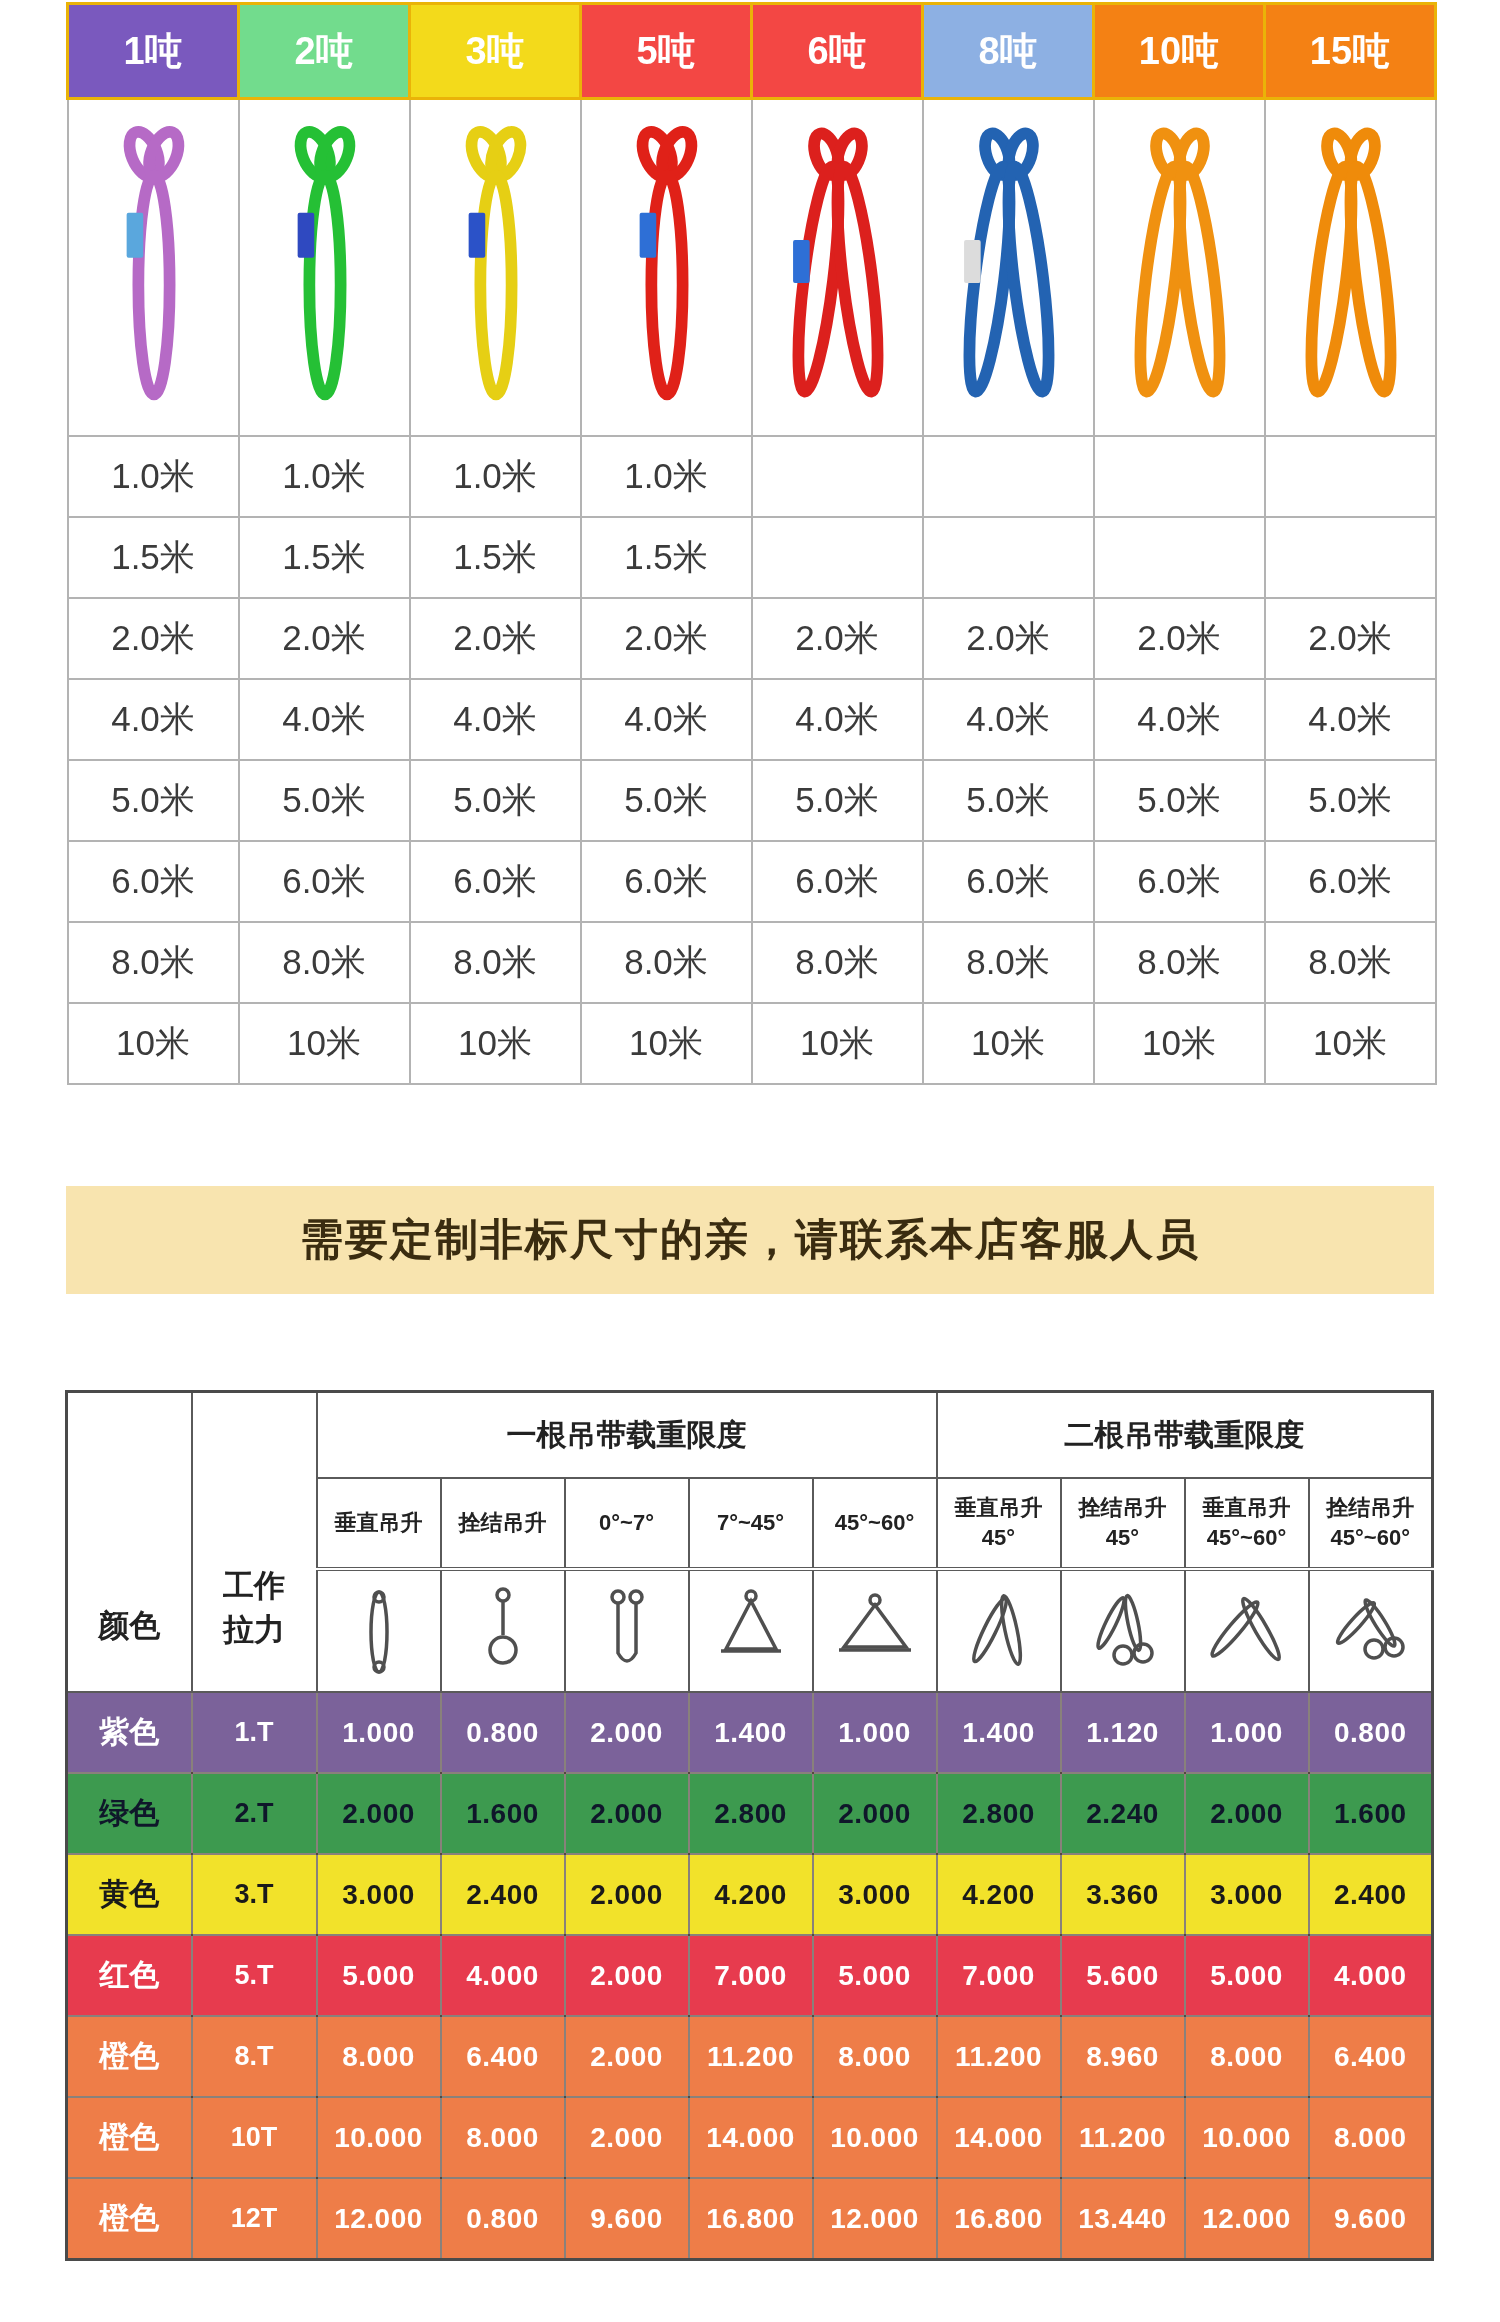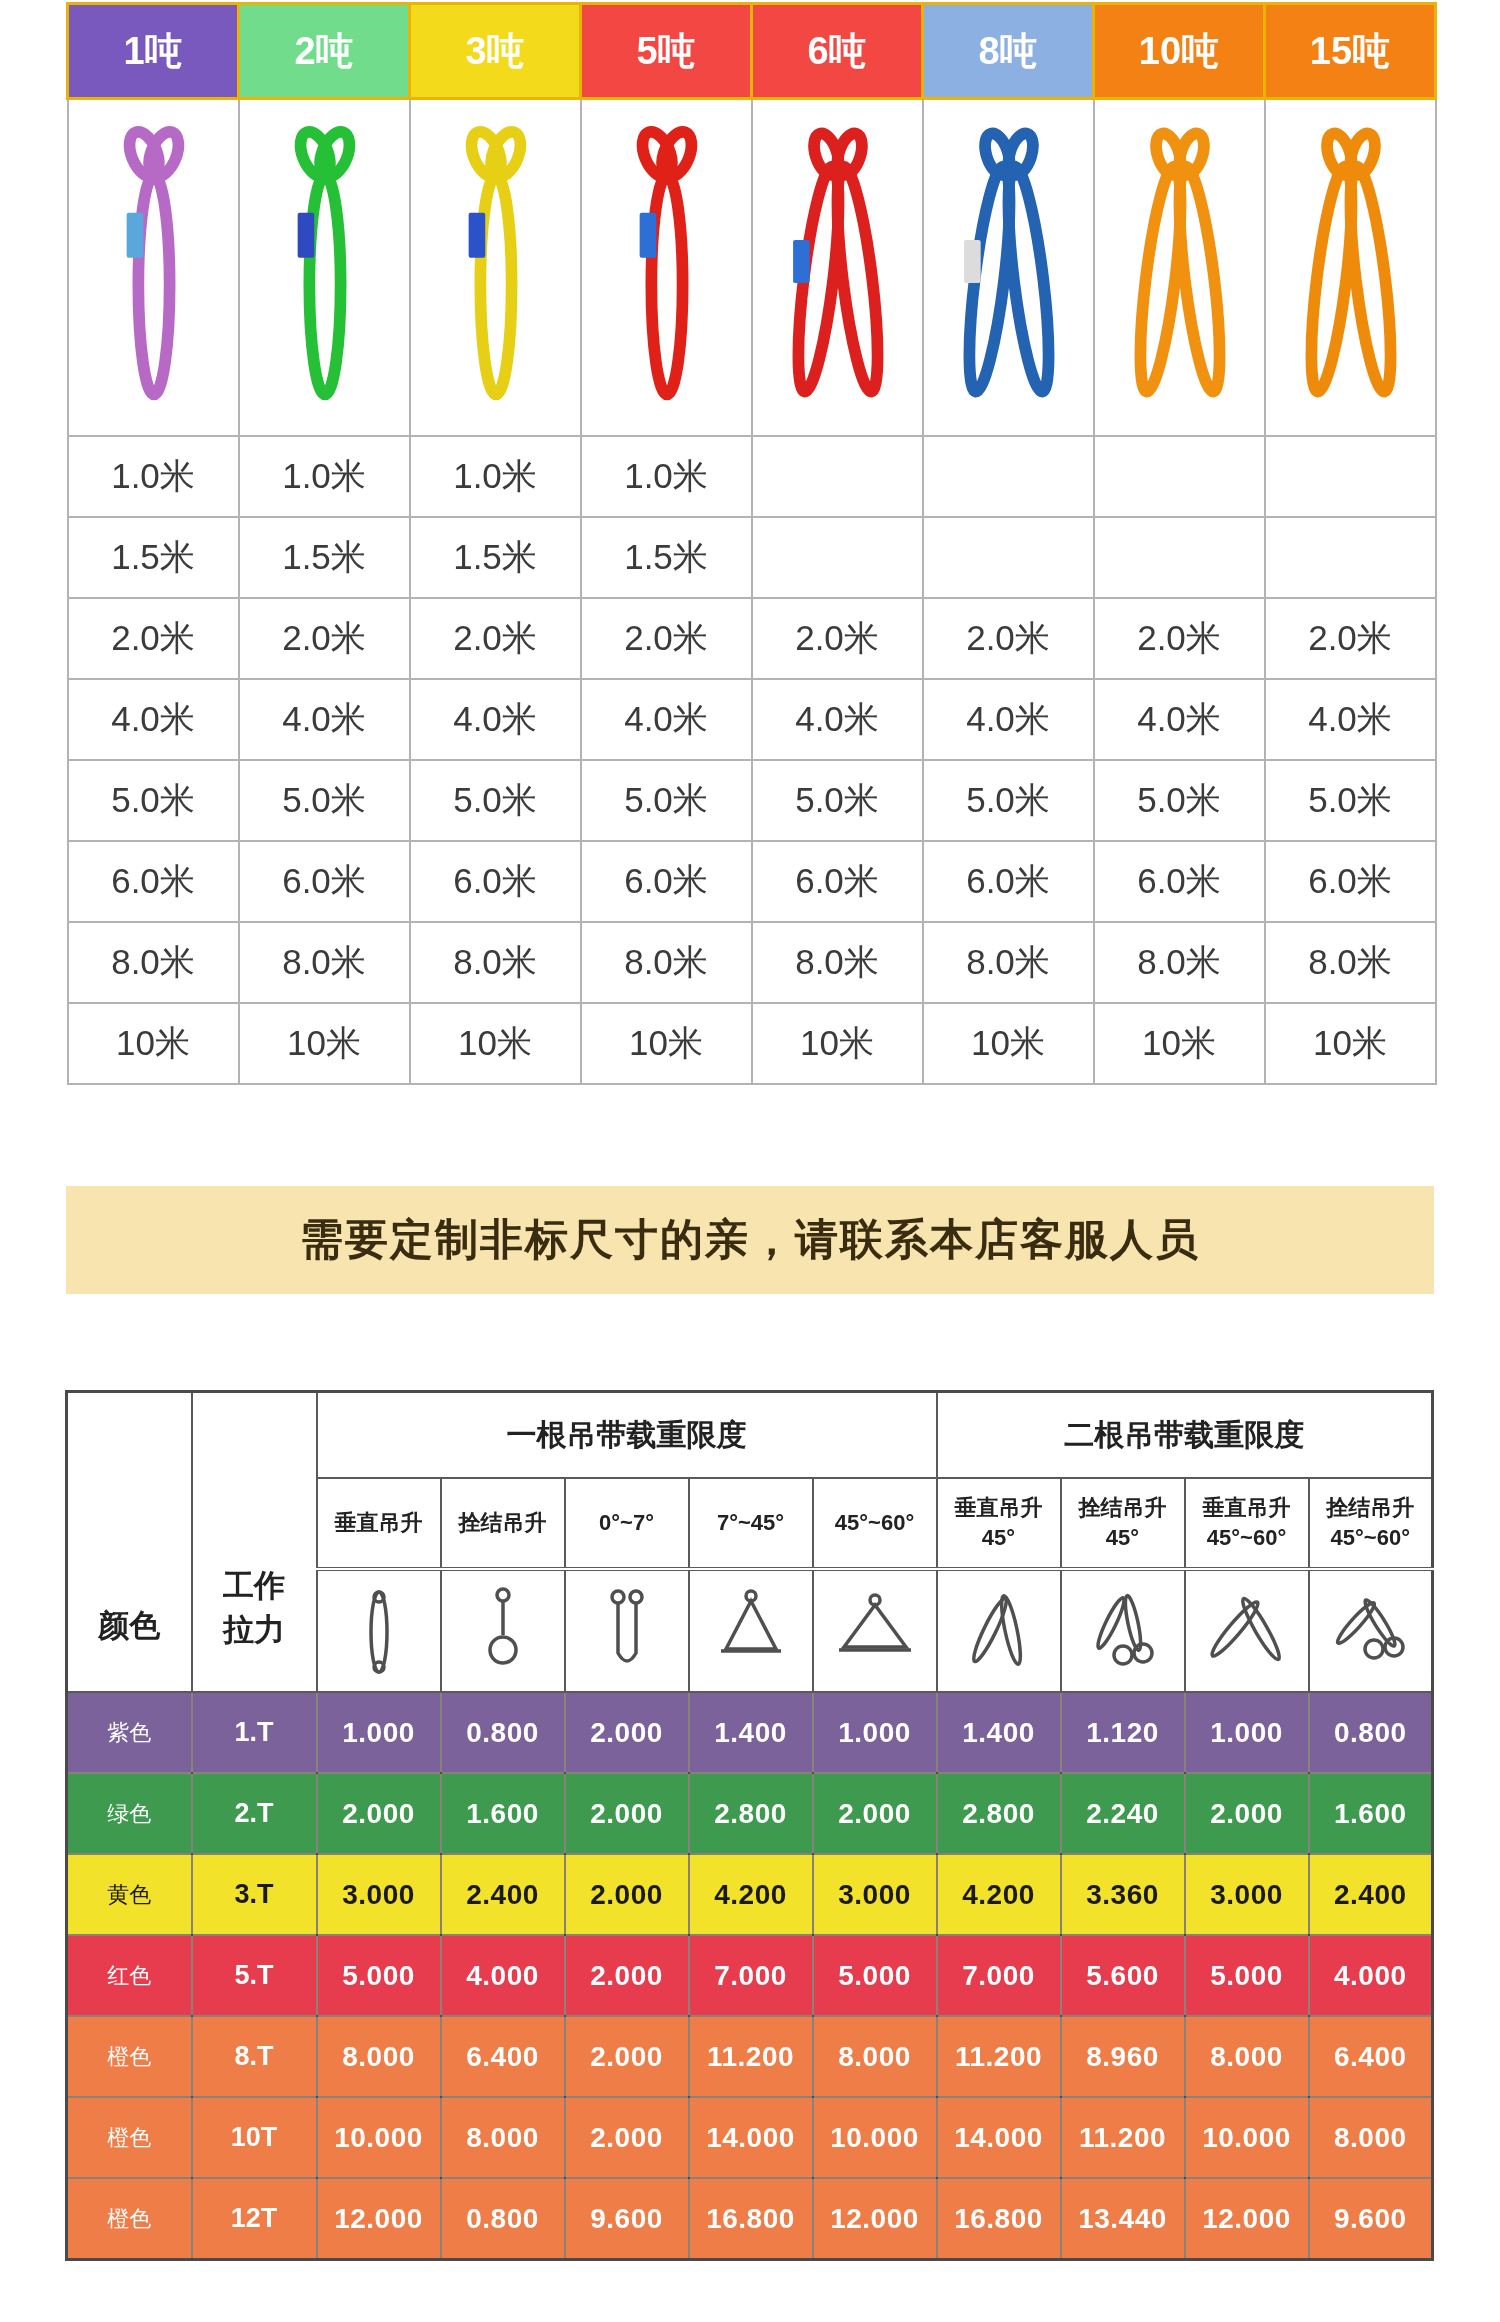--- a/index.html
+++ b/index.html
@@ -50,21 +50,21 @@
   .sp-sub{
     height:86px;background:#ffffff;text-align:center;vertical-align:middle;
     font-size:22px;font-weight:600;color:#222;white-space:pre-line;line-height:1.35;
     border-bottom:4px double #5a5a5a !important;
   }
   .sp-icon{height:118px;background:#ffffff;text-align:center;vertical-align:middle;}
   .sp-row td{
     height:77px;text-align:center;vertical-align:middle;
     border:2px solid rgba(40,25,15,0.55);
   }
-  .sp-cname{font-size:22px;font-weight:normal;}
+  .sp-cname{font-size:30px;font-weight:bold;}
   .sp-force{font-size:27px;font-weight:600;}
   .sp-val{font-size:28px;font-weight:600;letter-spacing:0.5px;}
 </style>
 </head>
 <body>
 
 <table class="size-table">
   <colgroup>
     <col style="width:171px">
       <col style="width:171px">
@@ -333,21 +333,21 @@
         <td class="sp-val">1.000</td>
         <td class="sp-val">0.800</td>
         <td class="sp-val">2.000</td>
         <td class="sp-val">1.400</td>
         <td class="sp-val">1.000</td>
         <td class="sp-val">1.400</td>
         <td class="sp-val">1.120</td>
         <td class="sp-val">1.000</td>
         <td class="sp-val">0.800</td>
       </tr>
-      <tr class="sp-row" style="background: rgb(61, 154, 79); color: #ffffff;">
+      <tr class="sp-row" style="background: rgb(61, 154, 79); color: #0f172a;">
         <td class="sp-cname">绿色</td>
         <td class="sp-force">2.T</td>
         <td class="sp-val">2.000</td>
         <td class="sp-val">1.600</td>
         <td class="sp-val">2.000</td>
         <td class="sp-val">2.800</td>
         <td class="sp-val">2.000</td>
         <td class="sp-val">2.800</td>
         <td class="sp-val">2.240</td>
         <td class="sp-val">2.000</td>

